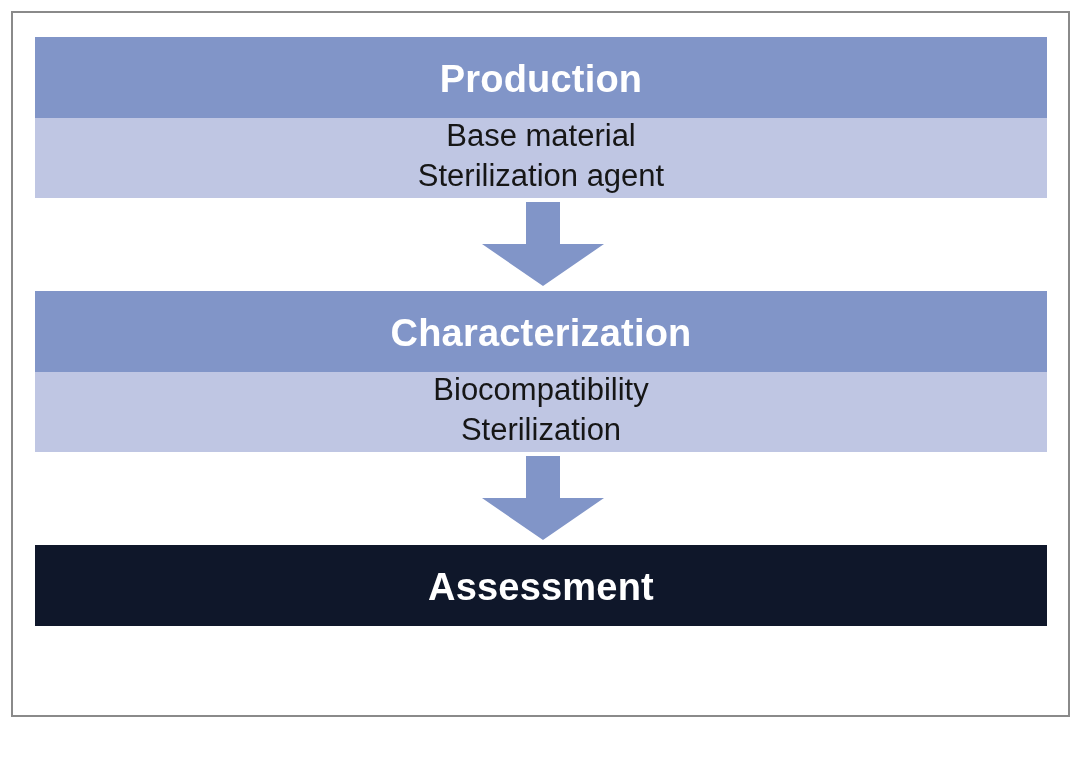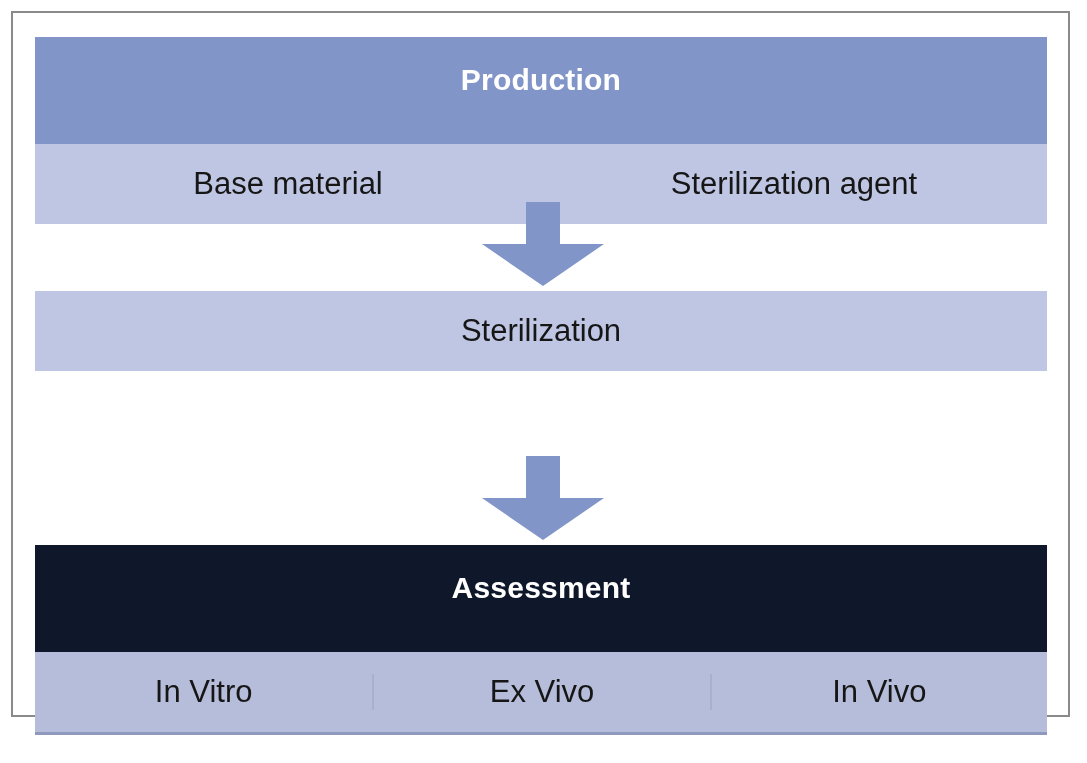--- a/index.html
+++ b/index.html
@@ -36,35 +36,35 @@
   }
 
   
   .stage {
     position: absolute;
     left: 22px;
     width: 1012px;
   }
 
   .stage-header {
-    height: 107px;
+    height: 81px;
     line-height: 85px;
     text-align: center;
     color: #ffffff;
     font-weight: bold;
-    font-size: 30px;
+    font-size: 38px;
     letter-spacing: 0.2px;
     white-space: nowrap;
     overflow: hidden;
   }
 
   .stage-subrow {
     height: 80px;
     display: flex;
-    flex-direction: row;
+    flex-direction: column;
     align-items: center;
   }
 
   .stage-cell {
     flex: 1 1 33.3333%;
     text-align: center;
     color: #161616;
     font-size: 31px;
     font-weight: normal;
     white-space: nowrap;
@@ -124,34 +124,31 @@
       </div>
     </div>
 
     <div class="connector-arrow connector-arrow--1">
       <svg viewBox="0 0 122 84" xmlns="http://www.w3.org/2000/svg" aria-hidden="true">
         <polygon points="44,0 78,0 78,42 122,42 61,84 0,42 44,42" fill="#8195c8"></polygon>
       </svg>
     </div>
 
     <div class="stage stage--characterization">
+      <div class="stage-header">Characterization</div>
       <div class="stage-subrow">
+        <div class="stage-cell">Biocompatibility</div>
         <div class="stage-cell">Sterilization</div>
       </div>
     </div>
 
     <div class="connector-arrow connector-arrow--2">
       <svg viewBox="0 0 122 84" xmlns="http://www.w3.org/2000/svg" aria-hidden="true">
         <polygon points="44,0 78,0 78,42 122,42 61,84 0,42 44,42" fill="#8195c8"></polygon>
       </svg>
     </div>
 
     <div class="stage stage--assessment">
       <div class="stage-header">Assessment</div>
-      <div class="stage-subrow">
-        <div class="stage-cell">In Vitro</div>
-        <div class="stage-cell">Ex Vivo</div>
-        <div class="stage-cell">In Vivo</div>
-      </div>
     </div>
 
   </div>
 </div>
 
 </body></html>

